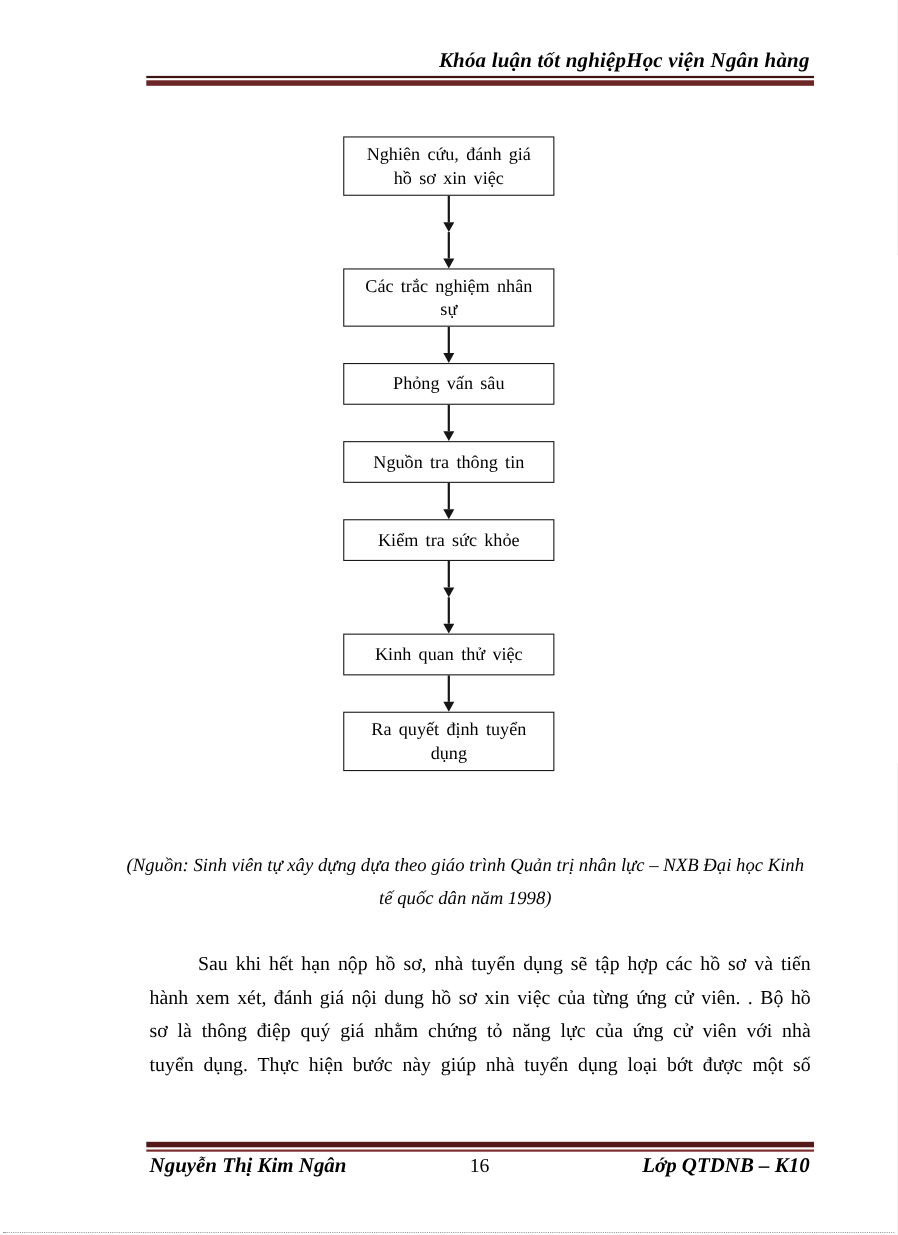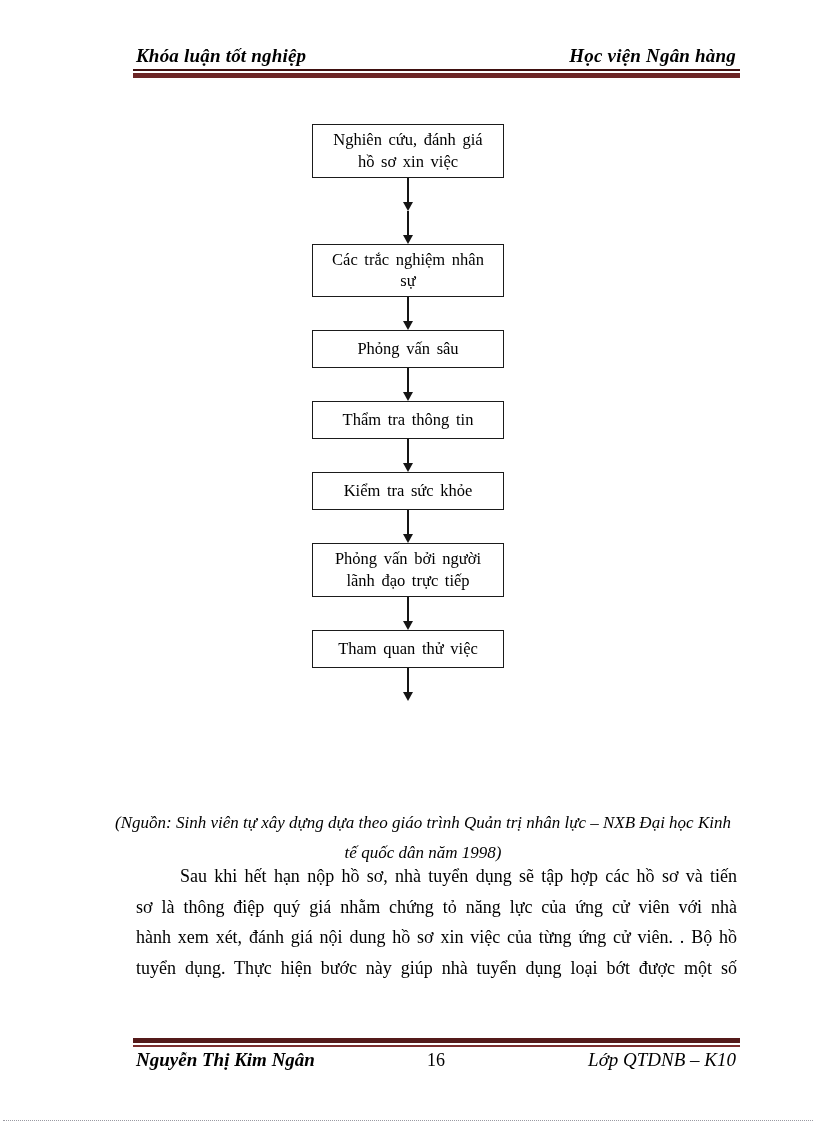--- a/index.html
+++ b/index.html
@@ -12,21 +12,21 @@
     font-family: "Liberation Serif", "DejaVu Serif", serif;
     color: #000;
     overflow: hidden;
   }
 
   
   .page-header {
     position: absolute;
     top: 45px; left: 136px; right: 80px;
     display: flex;
-    justify-content: space-between;
+    justify-content: flex-end;
     font-size: 19px;
     font-weight: bold;
     font-style: italic;
     letter-spacing: 0.2px;
   }
   .header-rule { position: absolute; top: 69px; left: 133px; right: 76px; }
   .header-rule .rule-thin  { border-top: 2px solid #3f1111; }
   .header-rule .rule-thick { margin-top: 2px; border-top: 5px solid #6d2626; }
 
   
@@ -67,21 +67,20 @@
   }
 
   
   .citation {
     position: absolute;
     top: 772px; left: 110px; right: 80px;
     text-align: center;
     font-style: italic;
     font-size: 17px;
     line-height: 30px;
-    margin-top: 36px;
   }
 
   
   .section-heading {
     position: absolute;
     top: 830px; left: 210px; right: 80px;
     font-weight: bold;
     font-size: 19px;
   }
   .section-heading .bullet { margin-right: 9px; font-size: 17px; }
@@ -106,21 +105,21 @@
   .footer-rule .rule-thin  { margin-top: 2px; border-top: 2px solid #7c2e2e; }
   .page-footer {
     position: absolute;
     top: 1049px; left: 136px; right: 80px;
     display: flex;
     align-items: baseline;
     gap: 11px;
   }
   .page-footer .f-left  { flex: 1; text-align: left;  font-weight: bold; font-style: italic; font-size: 19px; }
   .page-footer .f-center{ width: 60px; text-align: center; font-size: 18px; }
-  .page-footer .f-right { flex: 1; text-align: right; font-weight: normal; font-style: italic; font-size: 19px; }
+  .page-footer .f-right { flex: 1; text-align: right; font-weight: bold; font-style: italic; font-size: 19px; }
 
   .bottom-dots {
     position: absolute;
     left: 3px; right: 3px; bottom: 2px;
     border-top: 1px dotted #9a9aa2;
   }
 </style>
 </head>
 <body>
 
@@ -148,52 +147,52 @@
       <div class="fc-box">Các trắc nghiệm nhân sự</div>
       <div class="fc-arrow">
         <div class="fc-line"></div>
         <div class="fc-head"></div>
       </div>
       <div class="fc-box">Phỏng vấn sâu</div>
       <div class="fc-arrow">
         <div class="fc-line"></div>
         <div class="fc-head"></div>
       </div>
-      <div class="fc-box">Thẩm tra thông tin</div>
+      <div class="fc-box">Nguồn tra thông tin</div>
       <div class="fc-arrow">
         <div class="fc-line"></div>
         <div class="fc-head"></div>
       </div>
       <div class="fc-box">Kiểm tra sức khỏe</div>
       <div class="fc-arrow">
         <div class="fc-line"></div>
         <div class="fc-head"></div>
       </div>
-      <div class="fc-box">Phỏng vấn bởi người lãnh đạo trực tiếp</div>
-      <div class="fc-arrow">
-        <div class="fc-line"></div>
-        <div class="fc-head"></div>
-      </div>
-      <div class="fc-box">Tham quan thử việc</div>
-      <div class="fc-arrow">
-        <div class="fc-line"></div>
-        <div class="fc-head"></div>
-      </div>
+      <div class="fc-arrow">
+        <div class="fc-line"></div>
+        <div class="fc-head"></div>
+      </div>
+      <div class="fc-box">Kinh quan thử việc</div>
+      <div class="fc-arrow">
+        <div class="fc-line"></div>
+        <div class="fc-head"></div>
+      </div>
+      <div class="fc-box">Ra quyết định tuyển dụng</div>
     </div>
 
   <div class="citation">
     <div>(Nguồn: Sinh viên tự xây dựng dựa theo giáo trình Quản trị nhân lực – NXB Đại học Kinh</div>
     <div>tế quốc dân năm 1998)</div>
   </div>
 
 
   <div class="paragraph">
     <div class="pline first">Sau khi hết hạn nộp hồ sơ, nhà tuyển dụng sẽ tập hợp các hồ sơ và tiến</div>
+    <div class="pline">hành xem xét, đánh giá nội dung hồ sơ xin việc của từng ứng cử viên. . Bộ hồ</div>
     <div class="pline">sơ là thông điệp quý giá nhằm chứng tỏ năng lực của ứng cử viên với nhà</div>
-    <div class="pline">hành xem xét, đánh giá nội dung hồ sơ xin việc của từng ứng cử viên. . Bộ hồ</div>
     <div class="pline">tuyển dụng. Thực hiện bước này giúp nhà tuyển dụng loại bớt được một số</div>
   </div>
 
   <div class="footer-rule">
     <div class="rule-thick"></div>
     <div class="rule-thin"></div>
   </div>
   <div class="page-footer">
     <span class="f-left">Nguyễn Thị Kim Ngân</span>
     <span class="f-center">16</span>

